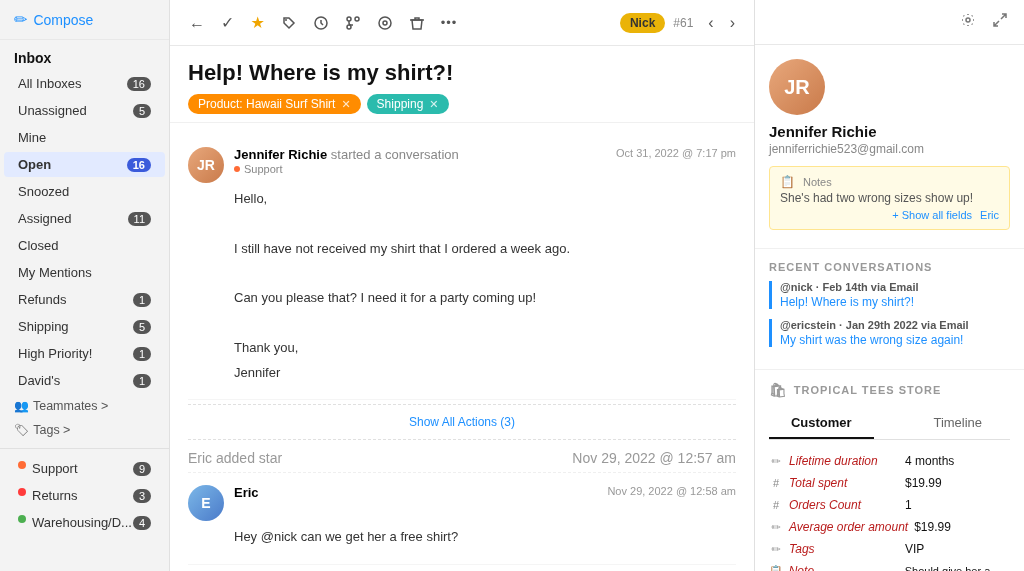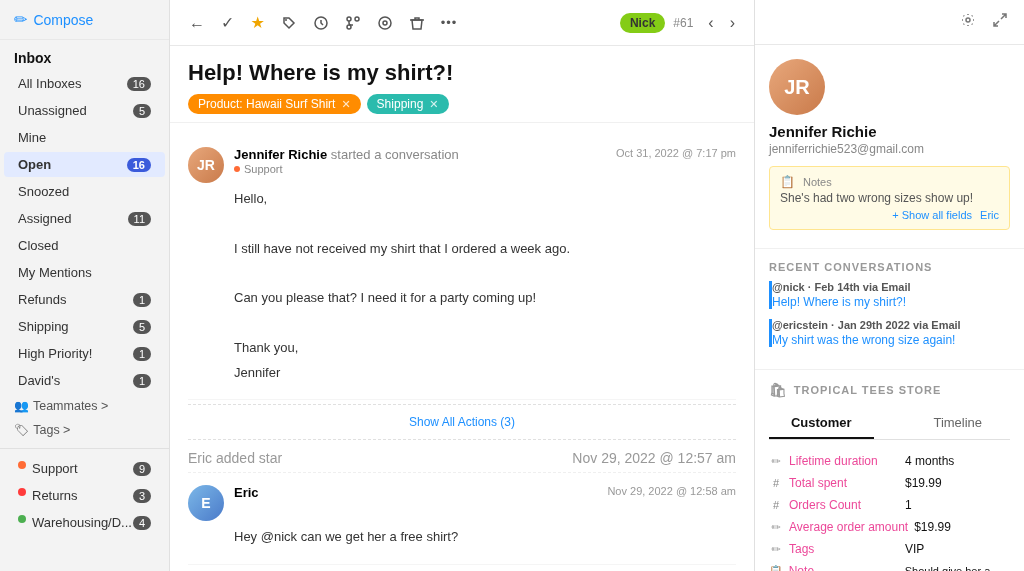--- a/index.html
+++ b/index.html
@@ -21,21 +21,21 @@
     .dot-support { background: #ff6b35; }
     .dot-returns { background: #ff3b3b; }
     .dot-warehouse { background: #4caf50; }
 
     
     #main { flex: 1; display: flex; flex-direction: column; background: #fff; overflow: hidden; }
 
     
     .toolbar { display: flex; align-items: center; gap: 2px; padding: 8px 12px; border-bottom: 1px solid #e8e8e8; background: #fff; }
     .toolbar-btn { background: none; border: none; cursor: pointer; padding: 5px 7px; border-radius: 4px; color: #555; font-size: 16px; display: flex; align-items: center; }
-    .agent-pill { background: #84cc16; border-radius: 12px; padding: 3px 10px; font-size: 12px; font-weight: 600; color: #333; cursor: pointer; }
+    .agent-pill { background: #eab308; border-radius: 12px; padding: 3px 10px; font-size: 12px; font-weight: 600; color: #333; cursor: pointer; }
     .convo-num { color: #888; font-size: 12px; padding: 3px 6px; }
     .toolbar-spacer { flex: 1; }
 
     
     .convo-header { padding: 14px 18px 8px; border-bottom: 1px solid #f0f0f0; }
     .convo-title { font-size: 22px; font-weight: 700; color: #111; margin-bottom: 8px; }
     .tag-row { display: flex; gap: 6px; flex-wrap: wrap; }
     .tag-pill { display: flex; align-items: center; gap: 4px; border-radius: 12px; padding: 3px 10px; font-size: 12px; font-weight: 500; cursor: pointer; }
     .tag-orange { background: #ff8c00; color: #fff; }
     .tag-teal { background: #2bbbad; color: #fff; }
@@ -74,36 +74,36 @@
 
     .notes-section { background: #fffbe6; border: 1px solid #ffe58f; border-radius: 4px; padding: 8px 10px; margin-bottom: 8px; }
     .notes-icon { color: #888; font-size: 12px; margin-right: 4px; }
     .notes-label { font-size: 11px; color: #888; }
     .notes-text { font-size: 12px; color: #555; margin-top: 2px; }
     .notes-actions { display: flex; gap: 8px; justify-content: flex-end; margin-top: 4px; }
     .notes-link { font-size: 11px; color: #1e90ff; cursor: pointer; }
 
     .recent-convos-section { padding: 12px 14px; border-bottom: 1px solid #f0f0f0; }
     .section-title { font-size: 11px; font-weight: 700; letter-spacing: 1px; color: #999; text-transform: uppercase; margin-bottom: 8px; }
-    .recent-convo-item { border-left: 3px solid #1e90ff; margin-bottom: 10px; }
+    .recent-convo-item { border-left: 3px solid #1e90ff; padding-left: 8px; margin-bottom: 10px; }
     .recent-convo-meta { font-size: 11px; color: #999; margin-bottom: 2px; }
     .recent-convo-meta span { color: #555; font-weight: 600; }
     .recent-convo-link { font-size: 12px; color: #1e90ff; cursor: pointer; }
 
     .store-section { padding: 12px 14px 0; }
     .store-header { display: flex; align-items: center; gap: 6px; font-size: 11px; font-weight: 700; letter-spacing: 1px; text-transform: uppercase; color: #999; margin-bottom: 10px; }
     .store-icon { font-size: 14px; }
 
     .tabs-row { display: flex; border-bottom: 1px solid #e0e0e0; margin-bottom: 10px; gap: 32px; }
     .tab-btn { flex: 1; text-align: center; padding: 7px 0; font-size: 13px; font-weight: 500; cursor: pointer; border-bottom: 2px solid transparent; color: #666; }
     .tab-btn.active { border-bottom: 2px solid #111; color: #111; font-weight: 700; }
 
     .detail-row { display: flex; align-items: center; gap: 6px; padding: 4px 0; font-size: 12px; color: #444; }
     .detail-icon { color: #888; font-size: 11px; width: 14px; text-align: center; }
-    .detail-label { color: #ec4899; min-width: 110px; }
+    .detail-label { color: #b91c1c; min-width: 110px; font-style: italic; }
     .detail-value { color: #111; font-weight: 500; }
 
     .scrollbar-area { overflow-y: auto; }
     .scrollbar-area::-webkit-scrollbar { width: 6px; }
     .scrollbar-area::-webkit-scrollbar-thumb { background: #ccc; border-radius: 3px; }
   </style>
 </head>
 <body>
 
 <div id="sidebar">

